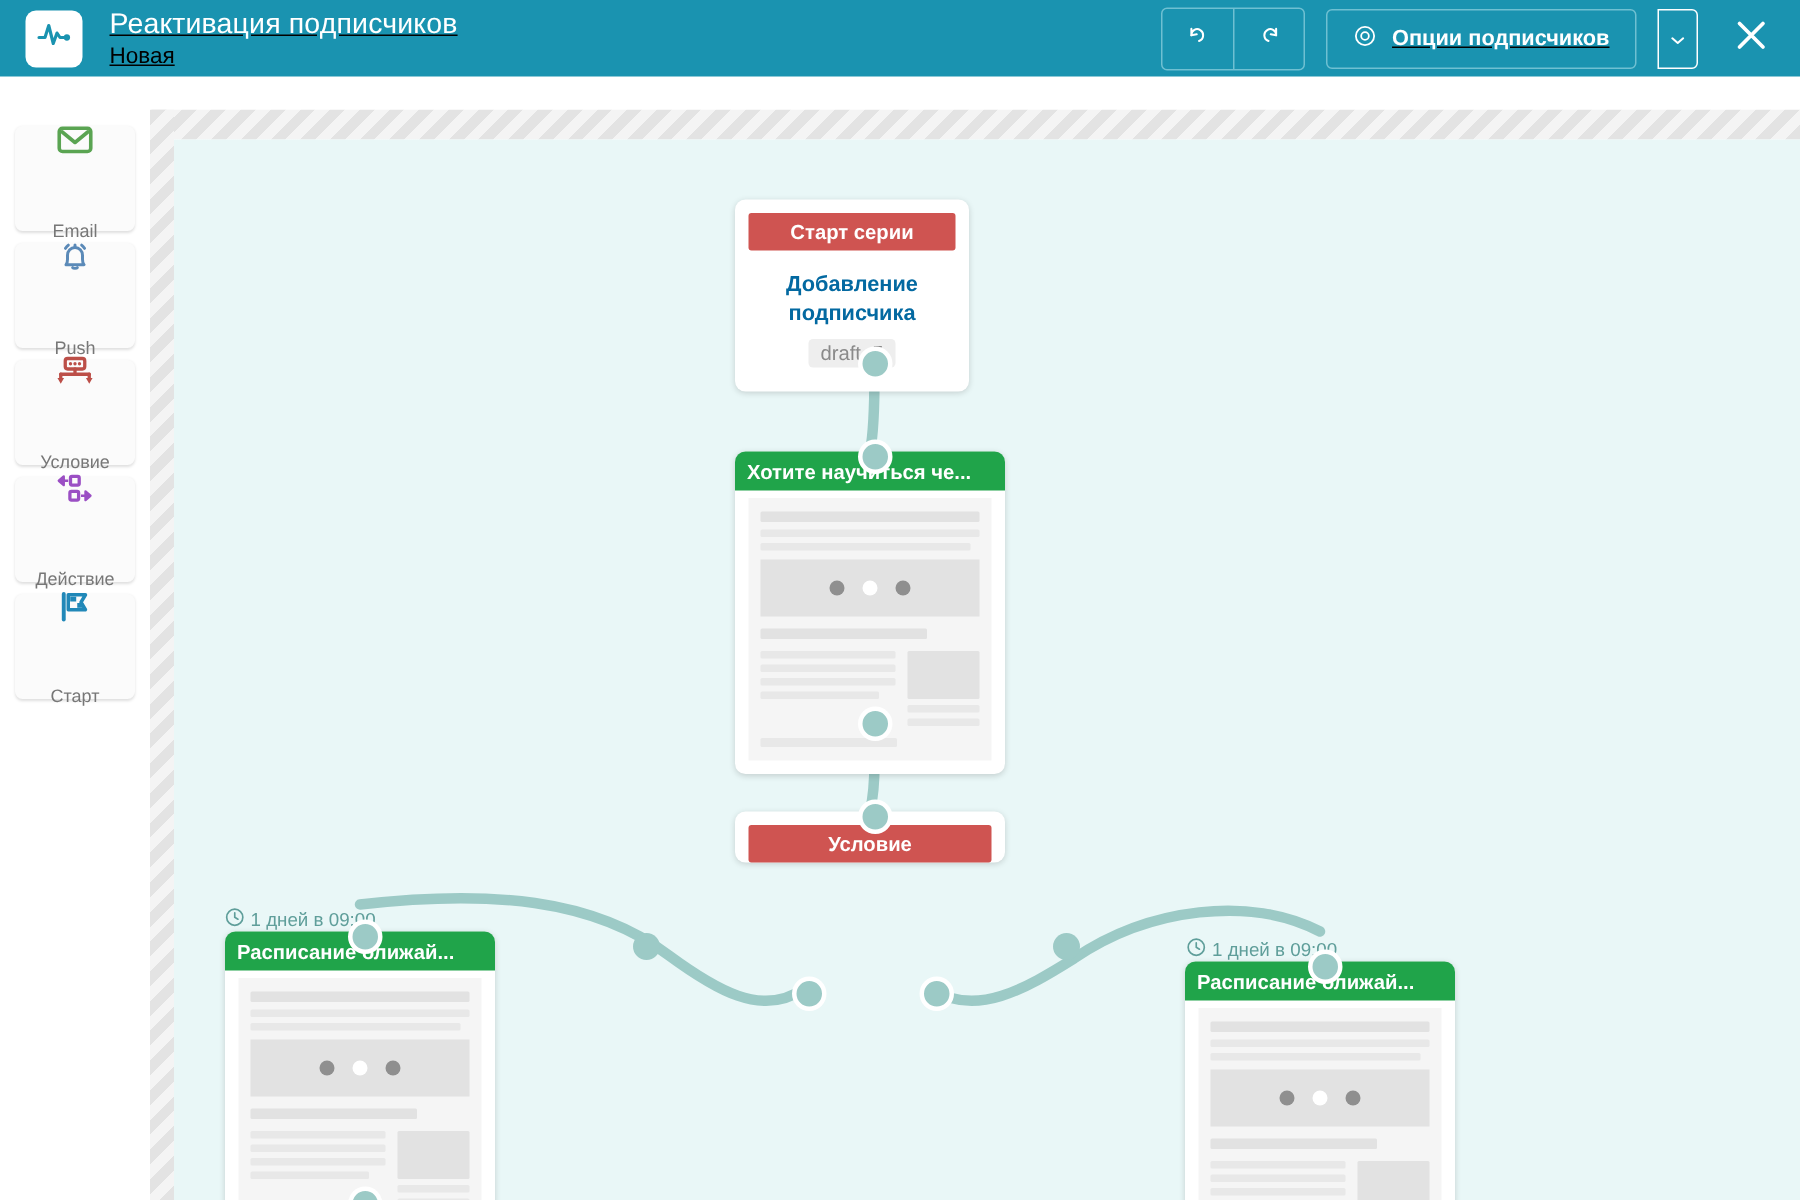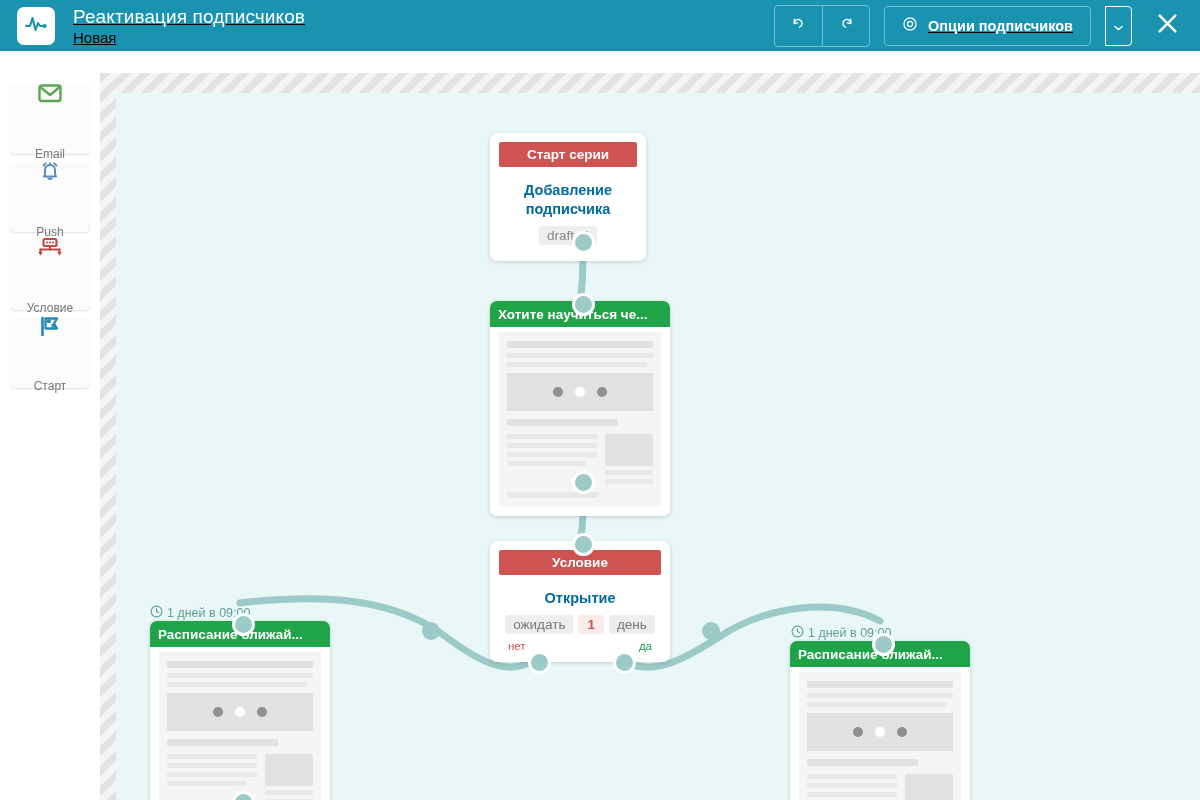--- a/index.html
+++ b/index.html
@@ -306,20 +306,31 @@
           <path d="M6.5 13.5 L25.5 13.5" stroke="#bc4f48" stroke-width="2.2" stroke-linecap="round"></path>
           <path d="M6.5 13.5 L6.5 17" stroke="#bc4f48" stroke-width="2.2" stroke-linecap="round"></path>
           <path d="M25.5 13.5 L25.5 17" stroke="#bc4f48" stroke-width="2.2" stroke-linecap="round"></path>
           <path d="M4.3 16 L6.5 19.8 L8.7 16 Z" fill="#bc4f48"></path>
           <path d="M23.3 16 L25.5 19.8 L27.7 16 Z" fill="#bc4f48"></path>
         </svg>
       </div>
       <div class="tool-lbl">Условие</div>
     </div>
 
+    <div class="tool">
+      <div class="tool-ico">
+        <svg width="30" height="26" viewBox="0 0 30 26">
+          <path d="M10.5 6.5 L6 6.5 M7.5 3.6 L4.2 6.5 L7.5 9.4 Z" fill="#9b4fc4" stroke="#9b4fc4" stroke-width="1.6" stroke-linejoin="round"></path>
+          <rect x="12" y="3.6" width="5.8" height="5.8" rx="1" fill="none" stroke="#9b4fc4" stroke-width="2.2"></rect>
+          <rect x="11.6" y="13.6" width="5.8" height="5.8" rx="1" fill="none" stroke="#9b4fc4" stroke-width="2.2"></rect>
+          <path d="M19 16.5 L23.5 16.5 M22 13.6 L25.3 16.5 L22 19.4 Z" fill="#9b4fc4" stroke="#9b4fc4" stroke-width="1.6" stroke-linejoin="round"></path>
+        </svg>
+      </div>
+      <div class="tool-lbl">Действие</div>
+    </div>
 
     <div class="tool">
       <div class="tool-ico">
         <svg width="30" height="26" viewBox="0 0 30 26">
           <path d="M7.5 4 L7.5 21" stroke="#2188b8" stroke-width="2.6" stroke-linecap="round"></path>
           <path d="M10.5 4.5 L22 4.5 L19 9.5 L22 14.5 L10.5 14.5 Z" fill="none" stroke="#2188b8" stroke-width="2.3" stroke-linejoin="round"></path>
           <rect x="11.8" y="5.8" width="4" height="3.2" fill="#2188b8"></rect>
           <rect x="16.5" y="10" width="4" height="3.2" fill="#2188b8"></rect>
         </svg>
       </div>
@@ -386,32 +397,20 @@
             </div>
           </div>
           <div class="sk-l" style="height:6px; margin-top:8px; width:62%;"></div>
         </div>
         <div class="knob" style="left:90px; top:178px;"></div>
       </div>
 
       <div class="node" style="left:374px; top:448px; width:180px;">
         <div class="knob" style="left:90px; top:0px;"></div>
         <div class="node-head head-red">Условие</div>
-        <div class="node-body" style="padding-bottom:10px;">
-          <div class="b-title">Открытие</div>
-          <div class="cond-row">
-            <span class="c">ожидать</span>
-            <span class="c c-num">1</span>
-            <span class="c">день</span>
-          </div>
-          <div class="yn">
-            <span class="no">нет</span>
-            <span class="yes">да</span>
-          </div>
-        </div>
         <div class="knob" style="left:46px; top:118px;"></div>
         <div class="knob" style="left:131px; top:118px;"></div>
       </div>
 
       <div class="tlabel" style="left:34px; top:512px;">
         <span>
           <svg width="13" height="13" viewBox="0 0 14 14">
             <circle cx="7" cy="7" r="5.8" fill="none" stroke="#5f9e9a" stroke-width="1.2"></circle>
             <path d="M7 3.8 L7 7 L9.3 8.4" fill="none" stroke="#5f9e9a" stroke-width="1.2" stroke-linecap="round"></path>
           </svg>

